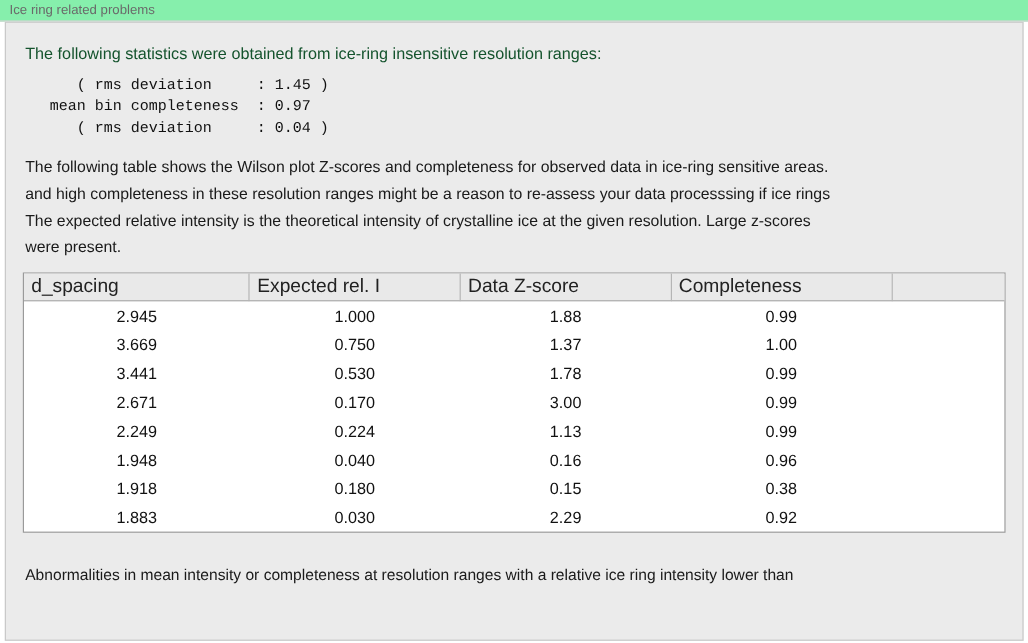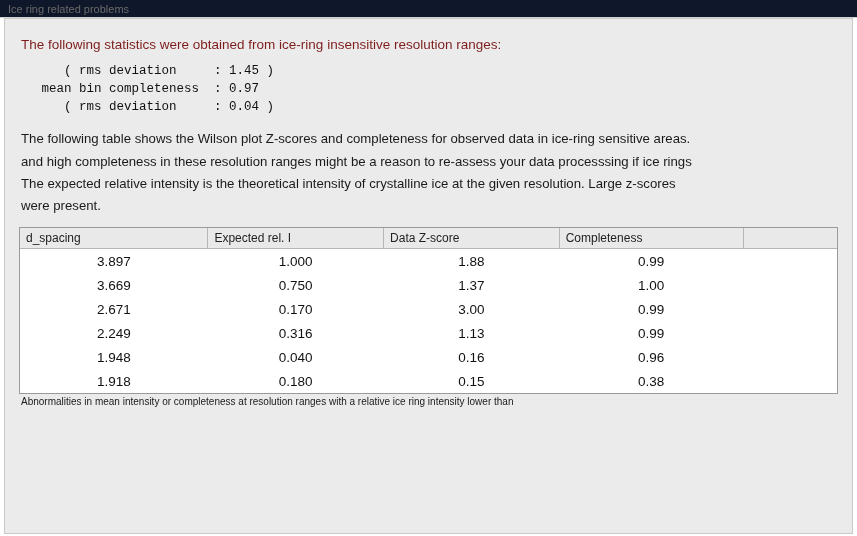--- a/index.html
+++ b/index.html
@@ -17,21 +17,21 @@
   }
   .window {
     position: relative;
     width: 857px;
     height: 536px;
     background: #ffffff;
     box-sizing: border-box;
   }
   .titlebar {
     height: 18px;
-    background: #0f172a;
+    background: #86efac;
     border-bottom: 1px solid #d4d4d4;
     display: flex;
     align-items: center;
     padding-left: 8px;
     box-sizing: border-box;
   }
   .titlebar-text {
     font-size: 11px;
     color: #6a6a6a;
     font-family: "Liberation Sans", sans-serif;
@@ -42,21 +42,21 @@
     left: 4px;
     right: 4px;
     bottom: 2px;
     background: #ebebeb;
     border: 1px solid #c9c9c9;
     box-sizing: border-box;
     padding: 12px 14px 0 14px;
   }
   .intro {
     font-size: 13.5px;
-    color: #7f1d1d;
+    color: #14532d;
     margin: 6px 0 10px 2px;
   }
   .stats {
     font-family: "Liberation Mono", monospace;
     font-size: 12.5px;
     color: #111111;
     margin: 0 0 14px 0;
     line-height: 1.45;
   }
   .stats-row {
@@ -78,21 +78,21 @@
   table.data {
     width: 100%;
     border-collapse: collapse;
     font-size: 13.5px;
   }
   table.data thead th {
     background: #e9e9e9;
     border-bottom: 1px solid #b5b5b5;
     border-right: 1px solid #b5b5b5;
     font-weight: normal;
-    font-size: 12px;
+    font-size: 16px;
     color: #222;
     text-align: left;
     padding: 2px 4px 2px 6px;
     height: 16px;
   }
   table.data thead th:last-child {
     border-right: none;
   }
   table.data tbody td {
     padding: 2px 4px;
@@ -103,22 +103,22 @@
   }
   table.data tbody td.first {
     text-align: center;
   }
   .col0 { width: 23%; }
   .col1 { width: 21.5%; }
   .col2 { width: 21.5%; }
   .col3 { width: 22.5%; }
   .col4 { width: 11.5%; }
   .footer-note {
-    margin: 1px 0 0 2px;
-    font-size: 10px;
+    margin: 26px 0 0 2px;
+    font-size: 13px;
     color: #1a1a1a;
     line-height: 1.35;
     max-width: 780px;
   }
 </style>
 </head>
 <body>
 
 <div class="window">
 
@@ -149,61 +149,75 @@
           <tr>
             <th class="col0">d_spacing</th>
             <th class="col1">Expected rel. I</th>
             <th class="col2">Data Z-score</th>
             <th class="col3">Completeness</th>
             <th class="col4"></th>
           </tr>
         </thead>
         <tbody>
           <tr>
-            <td class="first">3.897</td>
+            <td class="first">2.945</td>
             <td>1.000</td>
             <td>1.88</td>
             <td>0.99</td>
             <td></td>
           </tr>
           <tr>
             <td class="first">3.669</td>
             <td>0.750</td>
             <td>1.37</td>
             <td>1.00</td>
             <td></td>
           </tr>
           <tr>
+            <td class="first">3.441</td>
+            <td>0.530</td>
+            <td>1.78</td>
+            <td>0.99</td>
+            <td></td>
+          </tr>
+          <tr>
             <td class="first">2.671</td>
             <td>0.170</td>
             <td>3.00</td>
             <td>0.99</td>
             <td></td>
           </tr>
           <tr>
             <td class="first">2.249</td>
-            <td>0.316</td>
+            <td>0.224</td>
             <td>1.13</td>
             <td>0.99</td>
             <td></td>
           </tr>
           <tr>
             <td class="first">1.948</td>
             <td>0.040</td>
             <td>0.16</td>
             <td>0.96</td>
             <td></td>
           </tr>
           <tr>
             <td class="first">1.918</td>
             <td>0.180</td>
             <td>0.15</td>
             <td>0.38</td>
             <td></td>
           </tr>
+          <tr>
+            <td class="first">1.883</td>
+            <td>0.030</td>
+            <td>2.29</td>
+            <td>0.92</td>
+            <td></td>
+          </tr>
         </tbody>
       </table>
     </div>
 
     <div class="footer-note">
       <div>Abnormalities in mean intensity or completeness at resolution ranges with a relative ice ring intensity lower than</div>
     </div>
 
   </div>
 </div>

